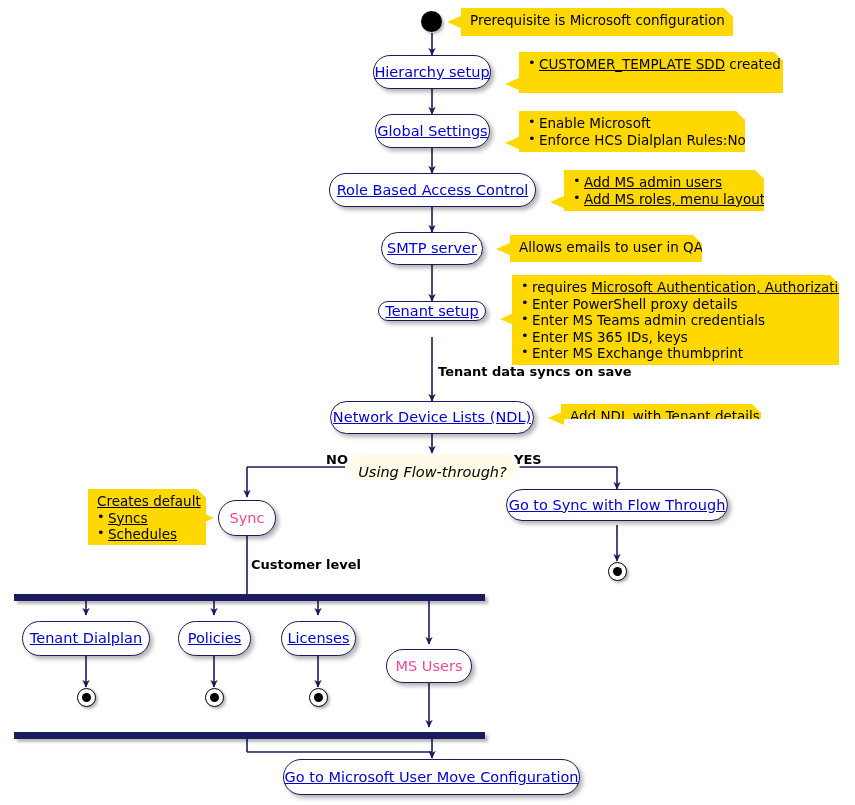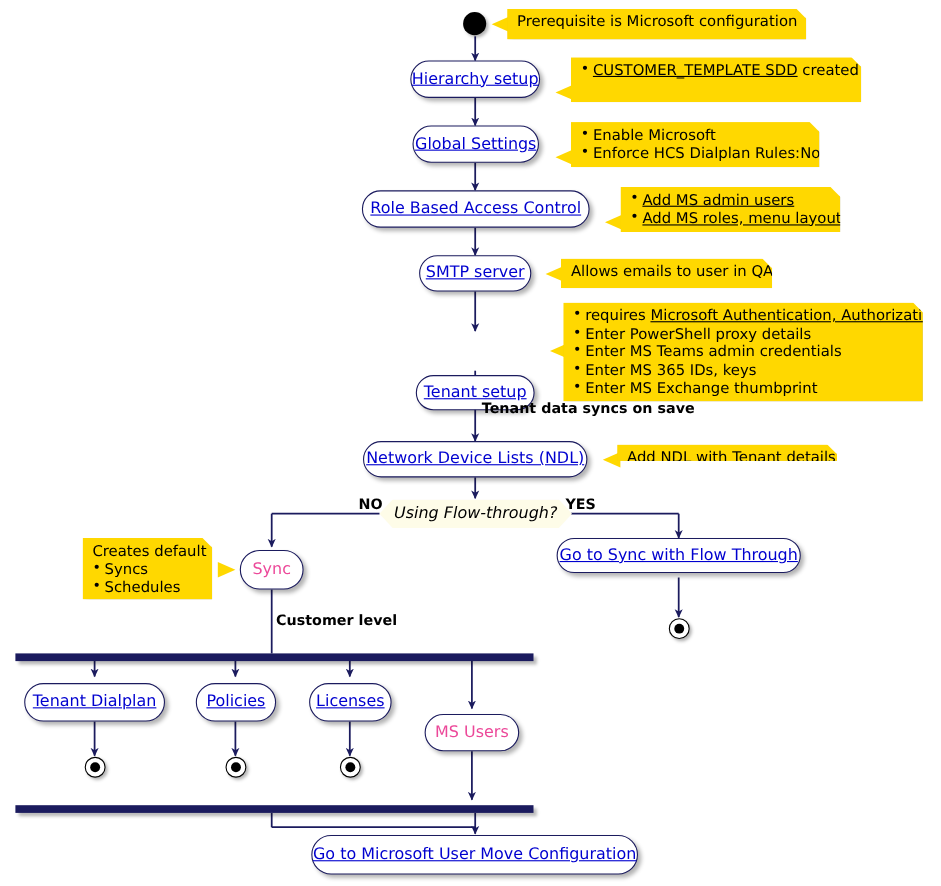--- a/index.html
+++ b/index.html
@@ -44,21 +44,21 @@
   .node.plain .lbl {
     color: #ec4899;
     text-decoration: none;
   }
   
   .diamond {
     position: absolute;
     box-sizing: border-box;
     background: #fefce8;
     display: flex;
-    align-items: center;
+    align-items: flex-end;
     justify-content: center;
     z-index: 3;
     filter: drop-shadow(2px 2px 2px rgba(0,0,0,0.30));
     clip-path: polygon(12px 0, calc(100% - 12px) 0, 100% 50%, calc(100% - 12px) 100%, 12px 100%, 0 50%);
     border: 0;
   }
   .diamond .lbl {
     position: relative;
     font-size: 14.5px;
     font-style: italic;
@@ -259,21 +259,21 @@
   </div>
 
   <div class="node" style="left:381px; top:232px; width:102px; height:33px;">
     <span class="lbl">SMTP server</span>
   </div>
   <div class="tail-left" style="left:496px; top:242px;"></div>
   <div class="note clip-tr" style="left:510px; top:235px; width:192px; height:27px;">
     <div class="ln">Allows emails to user in QAS</div>
   </div>
 
-  <div class="node" style="left:378px; top:301px; width:108px; height:32px;margin-top:40px;">
+  <div class="node" style="left:378px; top:301px; width:108px; height:20px;">
     <span class="lbl">Tenant setup</span>
   </div>
   <div class="tail-left" style="left:500px; top:312px;"></div>
   <div class="note clip-tr" style="left:512px; top:275px; width:327px; height:90px;">
     <ul>
       <li><span>requires </span><u>Microsoft Authentication, Authorization</u></li>
       <li>Enter PowerShell proxy details</li>
       <li>Enter MS Teams admin credentials</li>
       <li>Enter MS 365 IDs, keys</li>
       <li>Enter MS Exchange thumbprint</li>
@@ -292,21 +292,21 @@
   <div class="diamond" style="left:345px; top:454px; width:175px; height:26px;">
     <span class="lbl">Using Flow-through?</span>
   </div>
   <div class="edge-label" style="left:326px; top:452px;">NO</div>
   <div class="edge-label" style="left:514px; top:452px;">YES</div>
 
   <div class="node plain" style="left:218px; top:500px; width:58px; height:36px;">
     <span class="lbl">Sync</span>
   </div>
   <div class="tail-right" style="left:198px; top:511px;"></div>
-  <div class="note clip-tr" style="left:75px; top:489px; width:118px; height:56px;">
+  <div class="note clip-tr" style="left:88px; top:489px; width:118px; height:56px;text-decoration:underline;">
     <div class="ln">Creates default</div>
     <ul>
       <li>Syncs</li>
       <li>Schedules</li>
     </ul>
   </div>
   <div class="edge-label" style="left:251px; top:557px;">Customer level</div>
 
   <div class="node" style="left:506px; top:489px; width:222px; height:32px;">
     <span class="lbl">Go to Sync with Flow Through</span>

